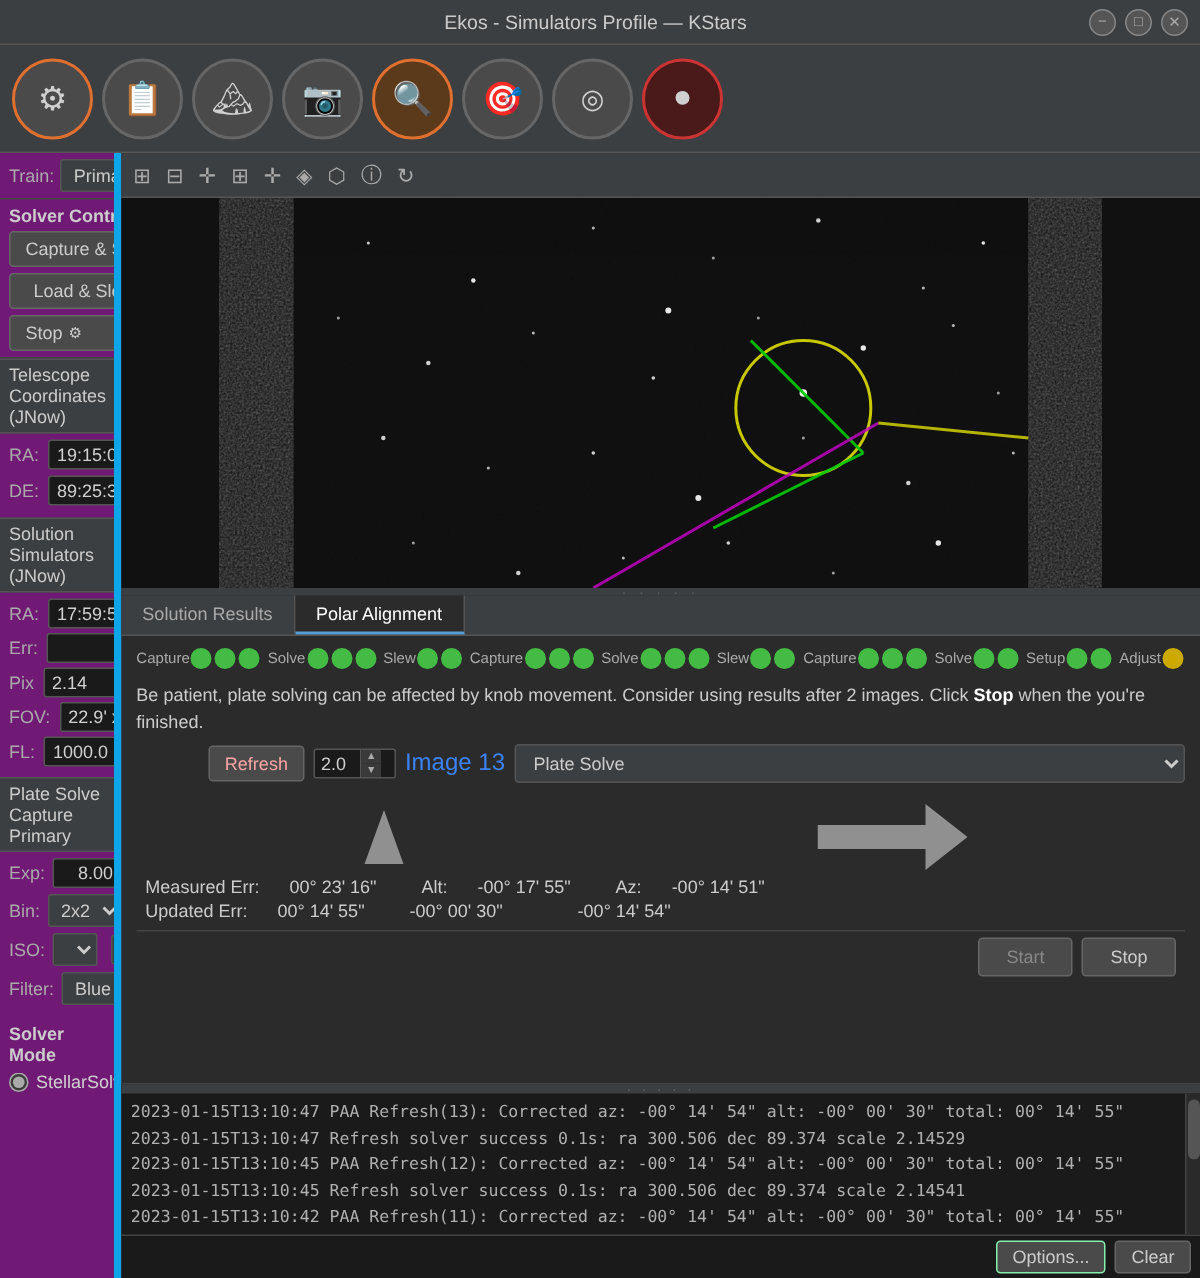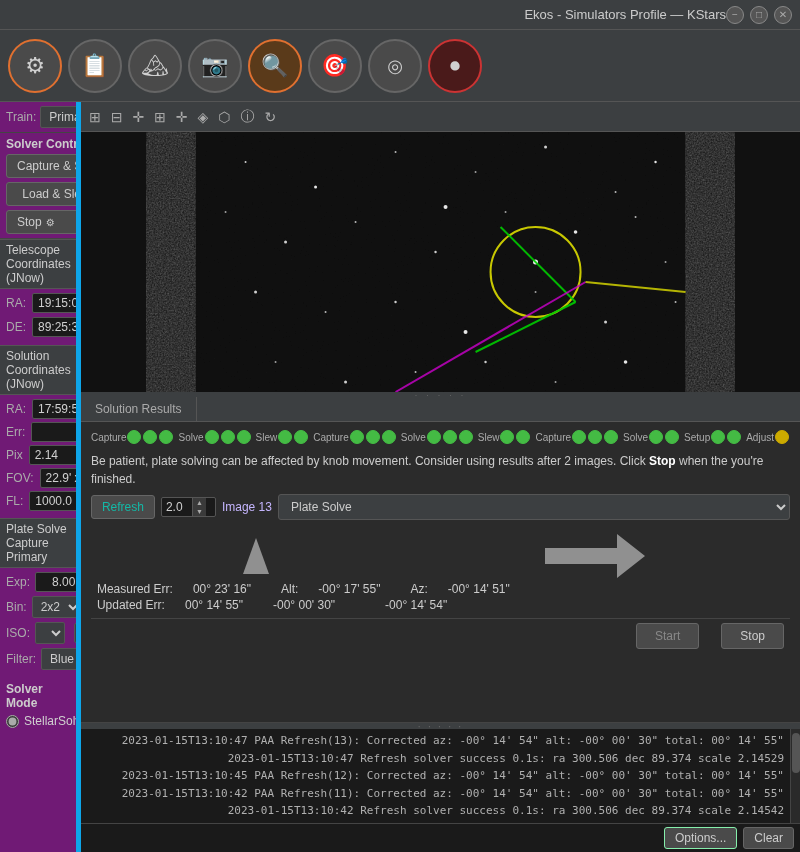--- a/index.html
+++ b/index.html
@@ -18,21 +18,21 @@
       background: #3c3f41;
       height: 30px;
       display: flex;
       align-items: center;
       justify-content: space-between;
       padding: 0 8px;
       border-bottom: 1px solid #555;
     }
     .titlebar-title {
       flex: 1;
-      text-align: right;
+      text-align: center;
       font-size: 13px;
       color: #ccc;
     }
     .titlebar-controls {
       display: flex;
       gap: 6px;
     }
     .titlebar-btn {
       width: 18px;
       height: 18px;
@@ -349,46 +349,47 @@
     
     .controls-row {
       display: flex;
       align-items: center;
       gap: 6px;
       margin-bottom: 10px;
     }
     .refresh-btn {
       background: #4a4a4a;
       border: 1px solid #666;
-      color: #14b8a6;
+      color: #fca5a5;
       padding: 4px 10px;
       cursor: pointer;
       font-size: 12px;
       border-radius: 3px;
+      margin-left: 48px;
     }
     .num-spinbox {
       display: flex;
       align-items: center;
       background: #1a1a1a;
       border: 1px solid #555;
       border-radius: 2px;
       width: 55px;
     }
     .num-spinbox input {
       background: transparent;
       border: none;
       color: #d0d0d0;
       width: 30px;
       padding: 2px 4px;
       font-size: 12px;
       outline: none;
     }
     .image-label {
-      color: #c4b5fd;
-      font-size: 12px;
+      color: #3b82f6;
+      font-size: 16px;
     }
     .plate-solve-select {
       background: #3c3f41;
       border: 1px solid #555;
       color: #ccc;
       padding: 4px 8px;
       font-size: 12px;
       border-radius: 3px;
       flex: 1;
     }
@@ -404,21 +405,21 @@
       font-size: 12px;
       color: #ccc;
       margin-bottom: 2px;
     }
     .error-row span { white-space: nowrap; }
 
     
     .action-btns {
       display: flex;
       justify-content: flex-end;
-      gap: 22px;
+      gap: 6px;
       padding: 4px 6px;
       border-top: 1px solid #444;
     }
     .start-btn {
       background: #4a4a4a;
       border: 1px solid #666;
       color: #888;
       padding: 5px 18px;
       cursor: pointer;
       font-size: 12px;
@@ -555,21 +556,21 @@
         <input class="coord-input" type="text" value="19:15:07" style="">
 
       </div>
       <div class="coord-row">
         <span class="coord-label">DE:</span>
         <input class="coord-input" type="text" value="89:25:37" style="">
 
       </div>
     </div>
 
-    <div class="section-header">Solution Coordinates (JNow)</div>
+    <div class="section-header">Solution Simulators (JNow)</div>
     <div class="solution-section">
       <div class="solution-row">
         <span style="color:#aaa; width:28px;">RA:</span>
         <input class="sol-full-input" type="text" value="17:59:58" style="">
 
       </div>
       <div class="solution-row">
         <span style="color:#aaa; width:28px;">Err:</span>
         <input class="sol-full-input" type="text" value="" style="">
       </div>
@@ -702,20 +703,21 @@
         <line x1="390" y1="150" x2="490" y2="160" stroke="#dddd00" stroke-width="2" opacity="0.8"></line>
       </svg>
     </div>
 
     <div style="height:5px; background:#3c3f41; display:flex; align-items:center; justify-content:center; cursor:ns-resize;">
       <span style="color:#666; font-size:9px; letter-spacing:3px;">· · · · ·</span>
     </div>
 
     <div class="tabs-bar">
       <div class="tab">Solution Results</div>
+      <div class="tab active">Polar Alignment</div>
     </div>
 
     <div class="polar-content">
 
       <div class="steps-row">
         <span style="font-size:10px; color:#aaa;">Capture</span>
         <div class="step-dot dot-green" style="margin:0 1px;"></div>
         <div class="step-dot dot-green" style="margin:0 1px;"></div>
         <div class="step-dot dot-green" style="margin:0 1px;"></div>
         <div style="width:4px;"></div>
@@ -813,25 +815,26 @@
       <div class="action-btns">
         <button class="start-btn">Start</button>
         <button class="stop-btn2">Stop</button>
       </div>
     </div>
 
     <div class="log-area">
       <div class="log-drag-handle">
         <span class="log-drag-dots">· · · · ·</span>
       </div>
-      <div style="display:flex; flex:1; overflow:hidden;text-align:right;">
+      <div style="display:flex; flex:1; overflow:hidden;">
         <div class="log-content">
           <div>2023-01-15T13:10:47 PAA Refresh(13): Corrected az: -00° 14' 54" alt: -00° 00' 30" total: 00° 14' 55"</div>
           <div>2023-01-15T13:10:47 Refresh solver success 0.1s: ra 300.506 dec 89.374 scale 2.14529</div>
           <div>2023-01-15T13:10:45 PAA Refresh(12): Corrected az: -00° 14' 54" alt: -00° 00' 30" total: 00° 14' 55"</div>
+          <div>2023-01-15T13:10:45 Refresh solver success 0.1s: ra 300.506 dec 89.374 scale 2.14541</div>
           <div>2023-01-15T13:10:42 PAA Refresh(11): Corrected az: -00° 14' 54" alt: -00° 00' 30" total: 00° 14' 55"</div>
           <div>2023-01-15T13:10:42 Refresh solver success 0.1s: ra 300.506 dec 89.374 scale 2.14542</div>
         </div>
         <div style="width:10px; background:#2a2a2a; border-left:1px solid #444; position:relative;">
           <div style="width:8px; height:40px; background:#555; border-radius:4px; position:absolute; top:4px; left:1px;"></div>
         </div>
       </div>
       <div class="log-bottom-bar">
         <button class="log-options-btn">Options...</button>
         <button class="log-clear-btn">Clear</button>

